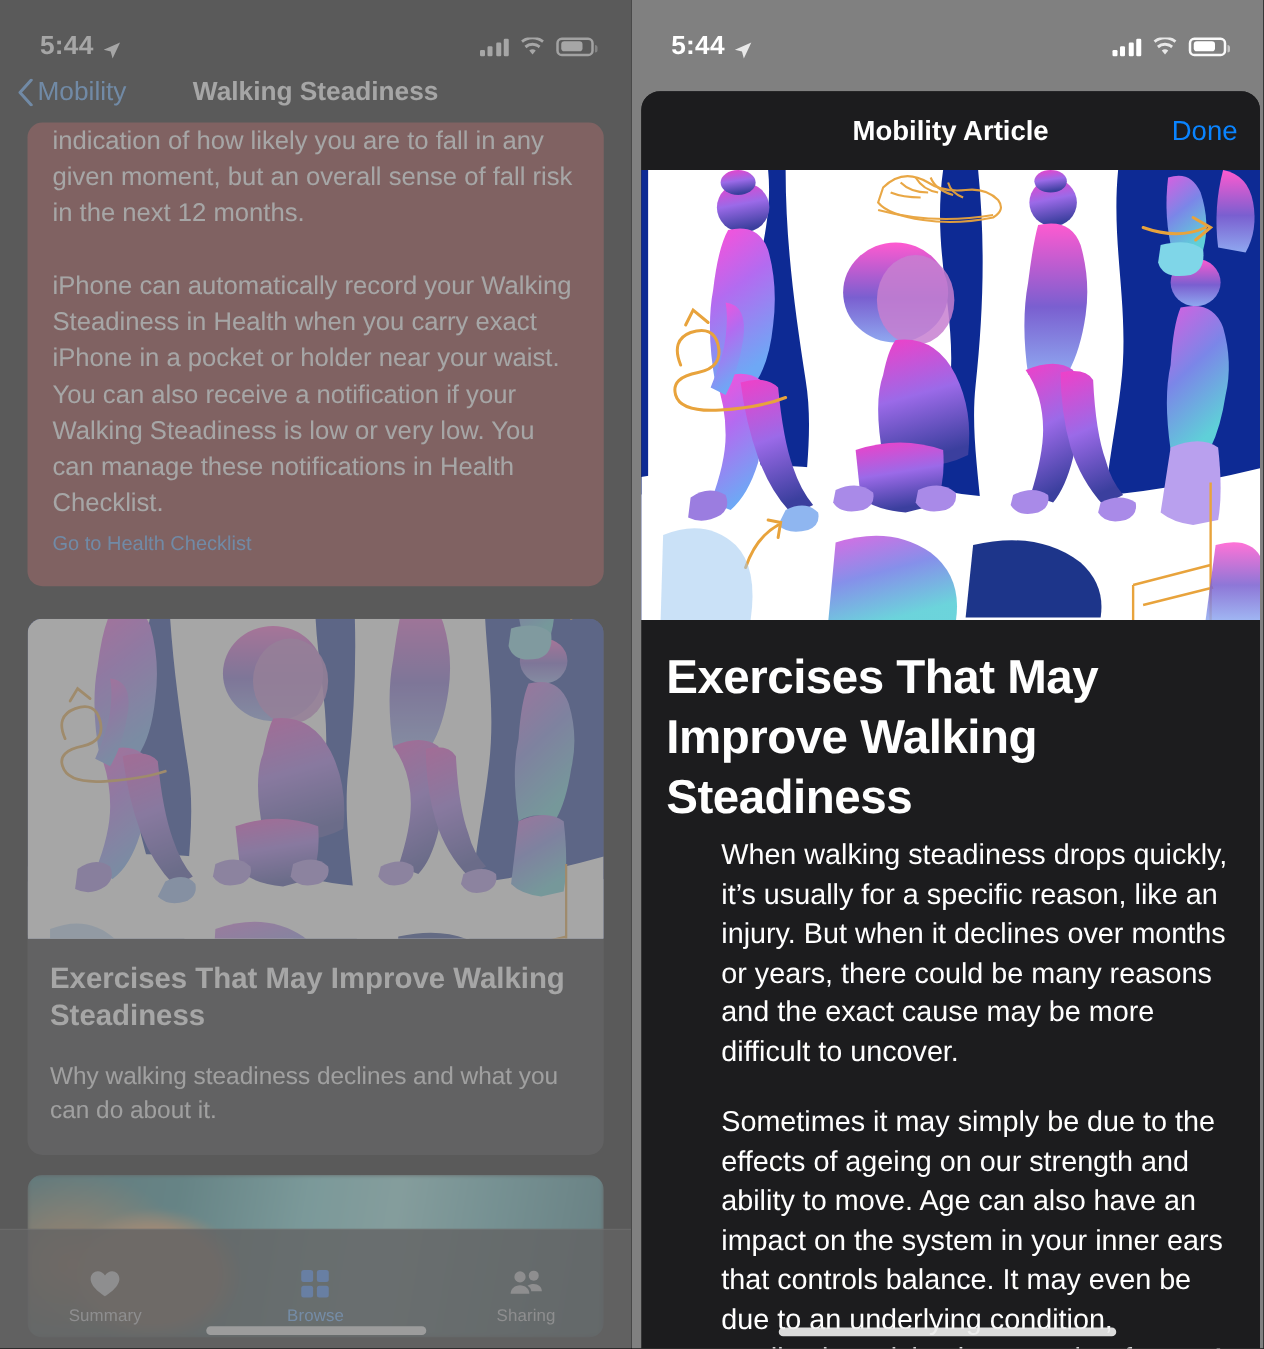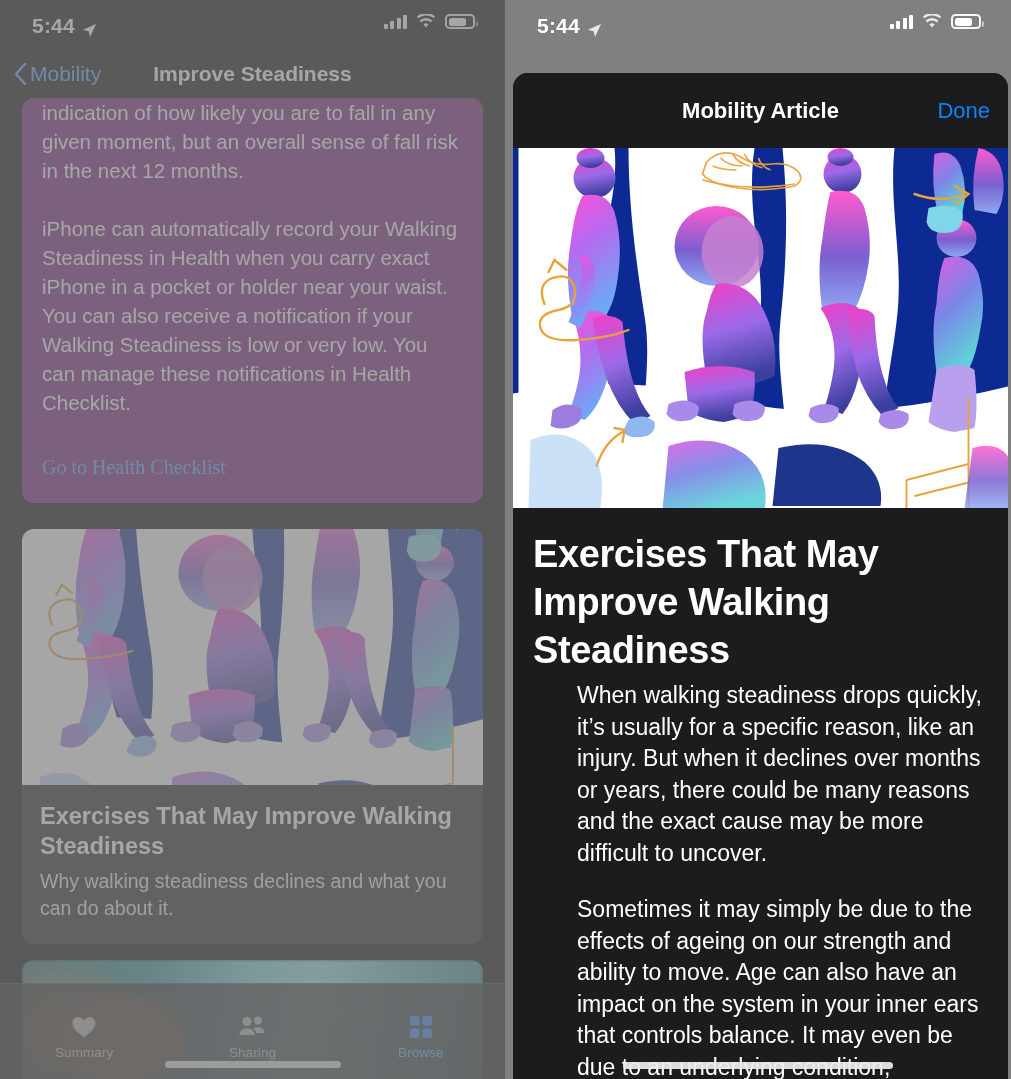--- a/index.html
+++ b/index.html
@@ -13,21 +13,21 @@
 
   
   .phone { position: relative; width: 505px; height: 1079px; overflow: hidden; background: #000; }
   .phone.right { width: 506px; }
 
   
   .left-base { position: absolute; inset: 0; background: #000; }
 
   .statusbar {
     position: absolute; top: 0; left: 0; right: 0; height: 60px;
-    display: flex; align-items: flex-start; justify-content: space-between;
+    display: flex; align-items: center; justify-content: space-between;
     padding: 14px 30px 0 32px;
     z-index: 6;
   }
   .sb-time { font-size: 21px; font-weight: 600; color: #ffffff; letter-spacing: .2px; display:flex; align-items:center; gap:7px;}
   .sb-right { display: flex; align-items: center; gap: 9px; }
   .loc-arrow { display:inline-block; width:15px; height:15px; }
 
   .bars { display: flex; align-items: flex-end; gap: 2.5px; height: 15px; }
   .bars i { width: 4px; background: #fff; border-radius: 1px; display:block;}
   .bars i:nth-child(1){ height: 5px; }
@@ -43,35 +43,35 @@
     position: absolute; top: 62px; left: 0; right: 0; height: 46px;
     display: flex; align-items: flex-start; z-index: 5;
   }
   .nav-back { display: flex; align-items: center; gap: 3px; padding-left: 14px; color: #4da2ff; font-size: 21px; cursor: pointer; }
   .chev { width: 13px; height: 22px; }
   .nav-title { position: absolute; left: 0; right: 0; text-align: center; font-size: 21px; font-weight: 600; color: #fff; pointer-events: none; }
 
   .scroll-area { position: absolute; top: 104px; left: 0; right: 0; bottom: 0; }
 
   .text-card {
-    margin: 0 22px; background: #701a75; border-radius: 12px;
+    margin: 0 22px; background: #7f1d1d; border-radius: 12px;
     padding: 0 20px 24px 20px; color: #fff;
   }
   .text-card p { font-size: 20.5px; line-height: 29px; color: #fff; }
   .text-card p + p { margin-top: 29px; }
-  .text-card .linkline { margin-top: 39px; font-size: 20px; color: #4da2ff; cursor: pointer; font-family: Liberation Serif, serif; }
+  .text-card .linkline { margin-top: 10px; font-size: 16px; color: #4da2ff; cursor: pointer; }
   .clip-top { overflow: hidden; }
 
   .article-card {
     margin: 26px 22px 0 22px; background: #1c1c1e; border-radius: 12px; overflow: hidden;
   }
   .card-hero { width: 100%; height: 256px; position: relative; overflow: hidden; }
   .card-body { padding: 16px 18px 22px 18px; }
   .card-title { font-size: 23.5px; font-weight: 700; line-height: 30px; color: #fff; }
-  .card-sub { margin-top: 7px; font-size: 19.5px; line-height: 27px; color: #e9e9ea; }
+  .card-sub { margin-top: 21px; font-size: 19.5px; line-height: 27px; color: #e9e9ea; }
 
   .article-card2 { margin: 16px 22px 0 22px; background:#1c1c1e; border-radius: 12px; overflow:hidden; height: 130px;}
   .card-hero2 { width: 100%; height: 130px; position: relative; overflow: hidden; }
 
   
   .dim { position: absolute; inset: 0; background: rgba(128,128,128,.70); z-index: 20; pointer-events: none; }
 
   
   .tabbar {
     position: absolute; left: 0; right: 0; bottom: 0; height: 96px;
@@ -85,21 +85,21 @@
   .tab.inactive .tl { color: #aeaeb2; }
   .tab.active .tl { color: #5aa9ff; }
   .home-ind { position:absolute; left: 50%; transform: translateX(-50%); bottom: 11px; width: 176px; height: 7px; border-radius: 4px; background: rgba(235,235,235,.92); z-index: 16;}
 
   
   .right .backdrop { position:absolute; inset:0; background:#808080; }
   .modal {
     position: absolute; left: 8px; right: 3px; top: 73px; bottom: 0;
     background: #1c1c1e; border-radius: 15px 15px 0 0; overflow: hidden; z-index: 4;
   }
-  .modal-nav { height: 75px; display: flex; align-items: center; justify-content: center; position: relative; background: #1c1c1e;}
+  .modal-nav { height: 63px; display: flex; align-items: center; justify-content: center; position: relative; background: #1c1c1e;}
   .modal-title { font-size: 22px; font-weight: 700; color: #fff; }
   .modal-done { position: absolute; right: 18px; font-size: 22px; color: #0a84ff; font-weight: 500; cursor: pointer;}
   .modal-hero { width: 100%; height: 360px; position: relative; overflow: hidden; }
   .modal-body { padding: 22px 20px 0 20px; color: #fff; }
   .art-h1 { font-size: 38px; line-height: 48px; font-weight: 700; letter-spacing: -.4px; }
   .art-h2 { font-size: 25.5px; font-weight: 700; margin-top: 27px; line-height: 34px;}
   .art-p { font-size: 23px; line-height: 31.5px; margin-top: 6px; margin-left: 44px; }
   .art-p + .art-p { margin-top: 25px; }
   .home-ind2 { position:absolute; left: 50%; transform: translateX(-50%); bottom: 10px; width: 270px; height: 7px; border-radius: 4px; background: rgba(235,235,235,.92); z-index: 30;}
 
@@ -155,21 +155,21 @@
 
       <div class="navbar">
         <div class="nav-back">
           <span class="chev">
             <svg viewBox="0 0 13 22">
                 <path d="M11 1 2 11l9 10" stroke="#4da2ff" stroke-width="2.4" fill="none" stroke-linecap="round" stroke-linejoin="round"></path>
               </svg>
           </span>
           <span>Mobility</span>
         </div>
-        <div class="nav-title">Improve Steadiness</div>
+        <div class="nav-title">Walking Steadiness</div>
       </div>
 
       <div class="scroll-area">
 
         <div class="text-card clip-top" style="padding-top:0; margin-top:-6px;">
           <p>indication of how likely you are to fall in any given moment, but an overall sense of fall risk in the next 12 months.</p>
           <p>iPhone can automatically record your Walking Steadiness in Health when you carry exact iPhone in a pocket or holder near your waist. You can also receive a notification if your Walking Steadiness is low or very low. You can manage these notifications in Health Checklist.</p>
           <div class="linkline">Go to Health Checklist</div>
         </div>
 
@@ -287,41 +287,41 @@
 
       <div class="tabbar">
         <div class="tab inactive">
           <span class="ti">
             <svg width="26" height="24" viewBox="0 0 26 24">
                 <path d="M13 22S1.5 15.2 1.5 8.2C1.5 4.3 4.4 2 7.3 2c2.3 0 4.4 1.4 5.7 3.3C14.3 3.4 16.4 2 18.7 2c2.9 0 5.8 2.3 5.8 6.2C24.5 15.2 13 22 13 22z" fill="#aeaeb2"></path>
               </svg>
           </span>
           <span class="tl">Summary</span>
         </div>
+        <div class="tab active">
+          <span class="ti">
+            <svg width="24" height="24" viewBox="0 0 24 24">
+                <rect x="1" y="1" width="9.5" height="9.5" rx="2" fill="#2f7cf6"></rect>
+                <rect x="13.5" y="1" width="9.5" height="9.5" rx="2" fill="#2f7cf6"></rect>
+                <rect x="1" y="13.5" width="9.5" height="9.5" rx="2" fill="#2f7cf6"></rect>
+                <rect x="13.5" y="13.5" width="9.5" height="9.5" rx="2" fill="#2f7cf6"></rect>
+              </svg>
+          </span>
+          <span class="tl">Browse</span>
+        </div>
         <div class="tab inactive">
           <span class="ti">
             <svg width="28" height="24" viewBox="0 0 28 24">
                 <circle cx="9" cy="6.5" r="4.5" fill="#aeaeb2"></circle>
                 <circle cx="20" cy="5.5" r="4" fill="#aeaeb2"></circle>
                 <path d="M1.5 20c0-4 3.4-6.8 7.5-6.8s7.5 2.8 7.5 6.8z" fill="#aeaeb2"></path>
                 <path d="M15 13.6c1.4-.9 3.2-1.4 5-1.4 3.6 0 6.5 2.4 6.5 5.8H18c0-1.7-1.1-3.3-3-4.4z" fill="#aeaeb2"></path>
               </svg>
           </span>
           <span class="tl">Sharing</span>
-        </div>
-        <div class="tab active">
-          <span class="ti">
-            <svg width="24" height="24" viewBox="0 0 24 24">
-                <rect x="1" y="1" width="9.5" height="9.5" rx="2" fill="#2f7cf6"></rect>
-                <rect x="13.5" y="1" width="9.5" height="9.5" rx="2" fill="#2f7cf6"></rect>
-                <rect x="1" y="13.5" width="9.5" height="9.5" rx="2" fill="#2f7cf6"></rect>
-                <rect x="13.5" y="13.5" width="9.5" height="9.5" rx="2" fill="#2f7cf6"></rect>
-              </svg>
-          </span>
-          <span class="tl">Browse</span>
         </div>
       </div>
       <div class="home-ind"></div>
     </div>
 
     <div class="dim"></div>
   </div>
 
   <div class="phone right">
     <div class="backdrop"></div>

